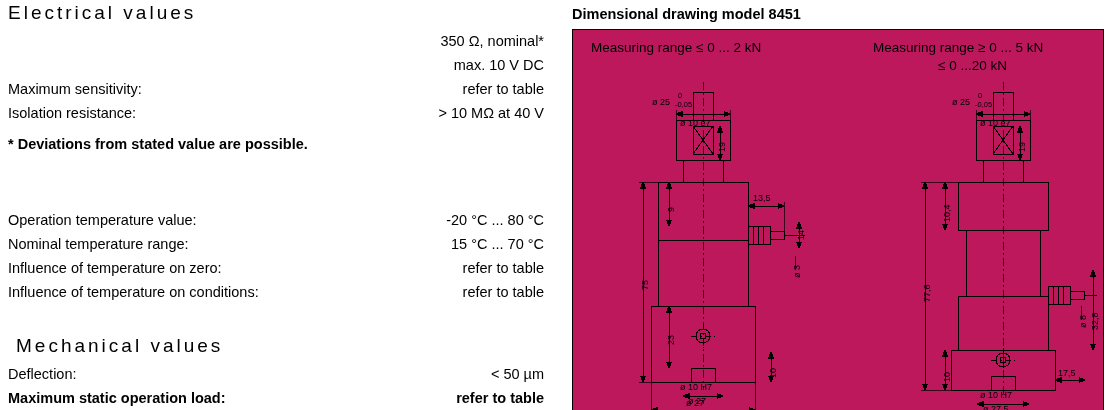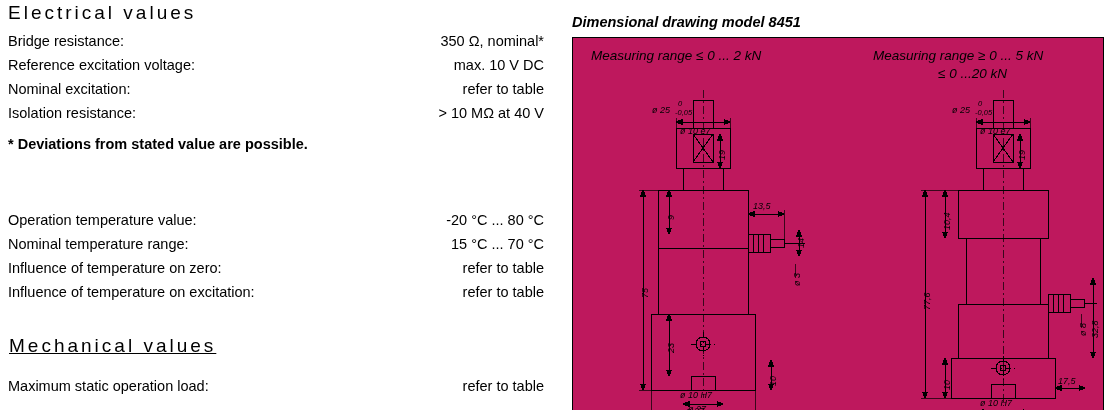--- a/index.html
+++ b/index.html
@@ -30,21 +30,21 @@
     height: 300px;
   }
   .section-title {
     font-size: 19px;
     letter-spacing: 3.0px;
     color: #000;
     font-weight: 400;
   }
   .sec-electrical { position: absolute; left: 8px; top: 2px; }
   .sec-environmental { position: absolute; left: 8px; top: 181px; }
-  .sec-mechanical { position: absolute; left: 9px; top: 335px; text-decoration: underline; }
+  .sec-mechanical { position: absolute; left: 16px; top: 335px; }
 
   .spec-row {
     position: absolute;
     left: 8px;
     width: 536px;
     font-size: 14.5px;
     line-height: 16px;
     height: 18px;
   }
   .spec-label {
@@ -65,24 +65,23 @@
     left: 8px;
     font-size: 14.5px;
     white-space: nowrap;
     font-weight: bold;
   }
 
   
   .right-col {
     position: absolute;
     left: 570px;
-    top: 12px;
+    top: 4px;
     width: 538px;
     height: 312px;
-    font-style: italic;
   }
   .draw-title {
     position: absolute;
     left: 2px;
     top: 2px;
     font-size: 14.5px;
     font-weight: bold;
   }
   .draw-box {
     position: absolute;
@@ -131,29 +130,27 @@
 </head>
 <body>
 
 <div class="page">
 
   <div class="left-col">
 
     <div class="section-title sec-electrical">Electrical values</div>
 
     <div class="spec-row" style="top:33px;">
-      <span class="spec-label">Bridge resistance:</span>
       <span class="spec-value">350 Ω, nominal*</span>
     </div>
     <div class="spec-row" style="top:57px;">
-      <span class="spec-label">Reference excitation voltage:</span>
       <span class="spec-value">max. 10 V DC</span>
     </div>
     <div class="spec-row" style="top:81px;">
-      <span class="spec-label">Nominal excitation:</span>
+      <span class="spec-label">Maximum sensitivity:</span>
       <span class="spec-value">refer to table</span>
     </div>
     <div class="spec-row" style="top:105px;">
       <span class="spec-label">Isolation resistance:</span>
       <span class="spec-value">&gt; 10 MΩ at 40 V</span>
     </div>
     <div class="note-row" style="top:136px;">* Deviations from stated value are possible.</div>
 
 
     <div class="spec-row" style="top:212px;">
@@ -162,27 +159,31 @@
     </div>
     <div class="spec-row" style="top:236px;">
       <span class="spec-label">Nominal temperature range:</span>
       <span class="spec-value">15 °C ... 70 °C</span>
     </div>
     <div class="spec-row" style="top:260px;">
       <span class="spec-label">Influence of temperature on zero:</span>
       <span class="spec-value">refer to table</span>
     </div>
     <div class="spec-row" style="top:284px;">
-      <span class="spec-label">Influence of temperature on excitation:</span>
+      <span class="spec-label">Influence of temperature on conditions:</span>
       <span class="spec-value">refer to table</span>
     </div>
 
     <div class="section-title sec-mechanical">Mechanical values</div>
 
-    <div class="spec-row" style="top:378px;">
+    <div class="spec-row" style="top:366px;">
+      <span class="spec-label">Deflection:</span>
+      <span class="spec-value">&lt; 50 µm</span>
+    </div>
+    <div class="spec-row" style="top:390px;font-weight:bold;">
       <span class="spec-label">Maximum static operation load:</span>
       <span class="spec-value">refer to table</span>
     </div>
   </div>
 
   <div class="right-col">
     <div class="draw-title">Dimensional drawing model 8451</div>
 
     <div class="draw-box">
 

